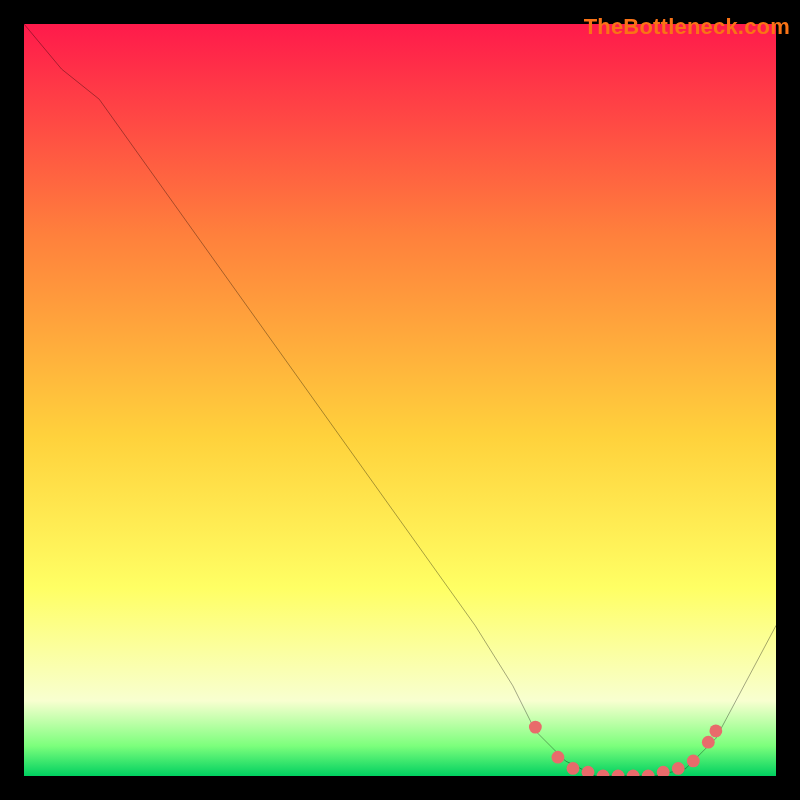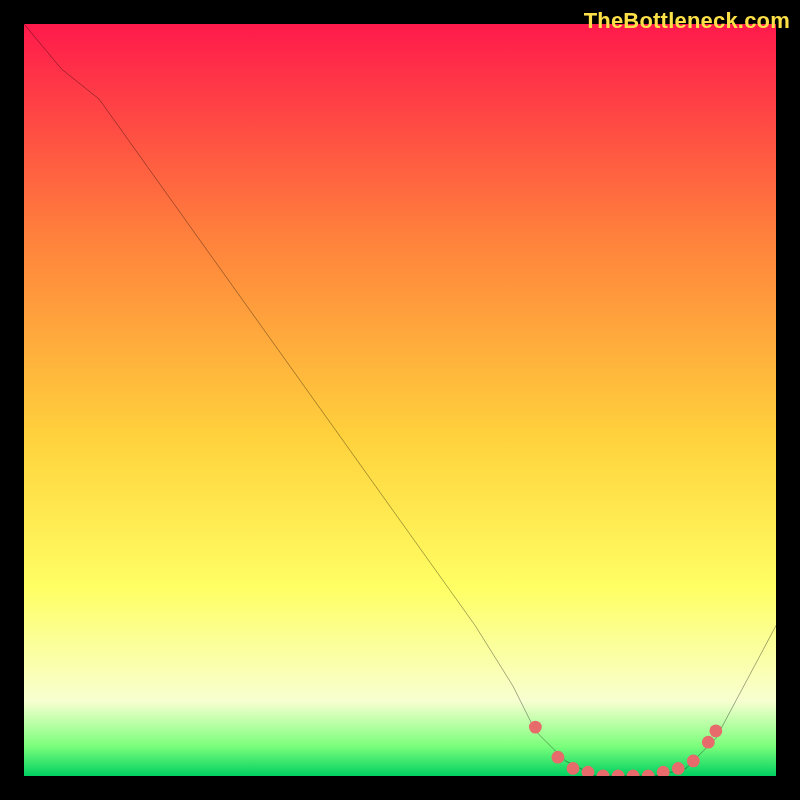--- a/index.html
+++ b/index.html
@@ -18,23 +18,23 @@
   }
   .plot {
     position: absolute;
     left: 24px;
     top: 24px;
     width: 752px;
     height: 752px;
   }
   .watermark {
     position: absolute;
-    top: 8px;
+    top: 14px;
     right: 10px;
-    color: #fde047;
+    color: #f97316;
     font-size: 22px;
     font-weight: 600;
     letter-spacing: 0.2px;
     user-select: none;
   }
   svg { display: block; }
 </style>
 </head>
 <body>
 

